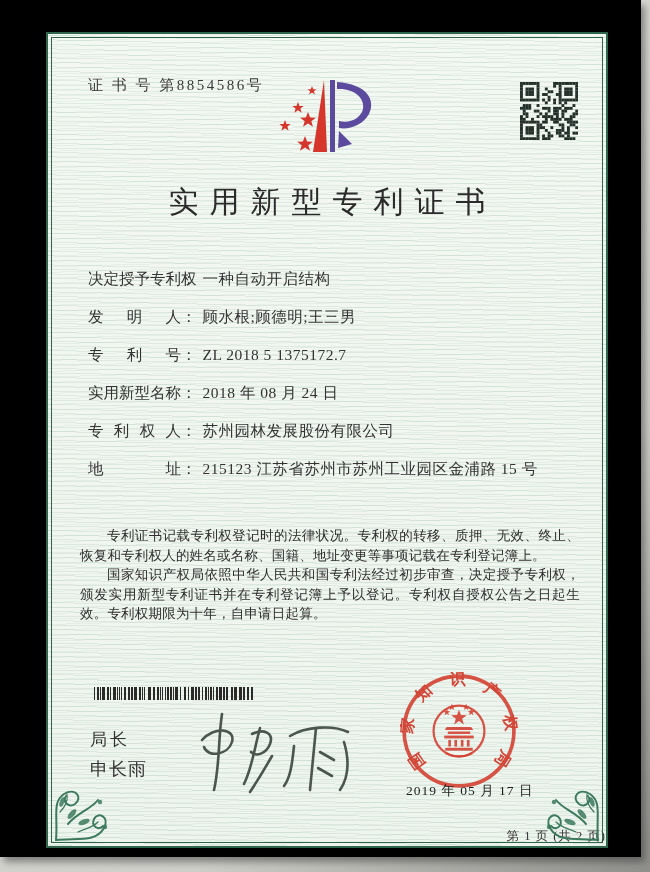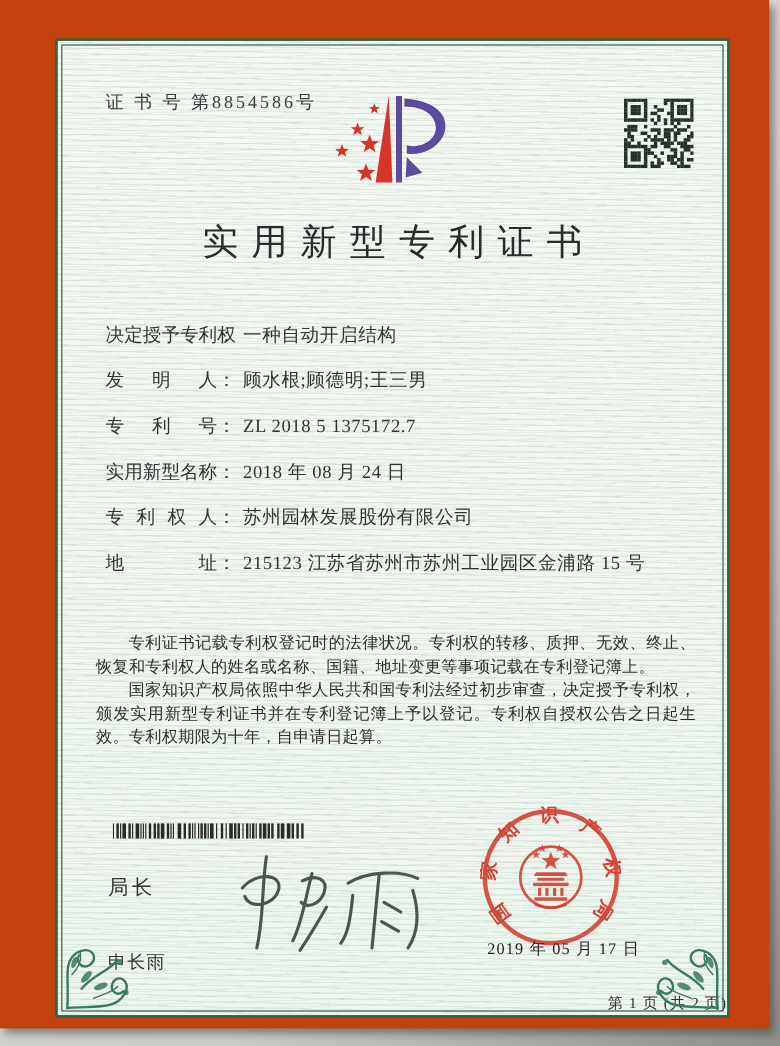--- a/index.html
+++ b/index.html
@@ -4,21 +4,21 @@
 <style>
   html,body{margin:0;padding:0;}
   body{
     width:650px;height:872px;position:relative;overflow:hidden;
     background:linear-gradient(135deg,#e3e3df 0%,#cfcfca 70%,#8f8f8b 100%);
     font-family:"Liberation Serif","DejaVu Serif",serif;
     color:#2f2f2f;
   }
   .sheet{
     position:absolute;left:0;top:0;width:641px;height:857px;
-    background:#c2410c;
+    background:#000000;
     box-shadow:4px 5px 7px rgba(50,50,48,.5);
   }
   .frame{
     position:absolute;left:46px;top:32px;width:558px;height:812px;
     border:2.5px solid #2e654c;
     background:
       repeating-linear-gradient(1.2deg, rgba(116,165,137,.16) 0 1px, rgba(116,165,137,0) 1px 4.5px),
       repeating-linear-gradient(-1.6deg, rgba(116,165,137,.10) 0 1px, rgba(116,165,137,0) 1px 5.5px),
       linear-gradient(#f4f8f3,#eef4ee);
   }
@@ -43,21 +43,21 @@
   .fv{color:#333;margin-left:6px;letter-spacing:.5px;}
   .rpair{position:absolute;left:302px;top:0;}
   .paras{
     position:absolute;left:32px;top:492px;width:500px;
     font-size:13.5px;line-height:19.5px;color:#2e2e2e;
     text-align:justify;letter-spacing:.2px;
   }
   .paras p{margin:0;text-indent:2em;}
   .barcode{position:absolute;left:46px;top:652px;width:162px;height:13px;}
   .signer-title{position:absolute;left:42px;top:694px;font-size:17px;letter-spacing:3px;color:#333;}
-  .signer-name{position:absolute;left:42px;top:723px;font-size:15px;letter-spacing:1px;color:#333;margin-top:36px;}
+  .signer-name{position:absolute;left:42px;top:723px;font-size:18px;letter-spacing:1px;color:#333;}
   .signature{position:absolute;left:140px;top:668px;width:180px;height:100px;}
   .seal{position:absolute;left:352px;top:638px;width:118px;height:118px;opacity:.94;}
   .seal-date{
     position:absolute;left:358px;top:748px;width:170px;
     font-size:13.5px;color:#1e1e1e;letter-spacing:1px;white-space:nowrap;
   }
   .footer{
     position:absolute;left:0;top:794px;width:100%;text-align:right;
     font-size:12.5px;color:#333;letter-spacing:1px;
   }

